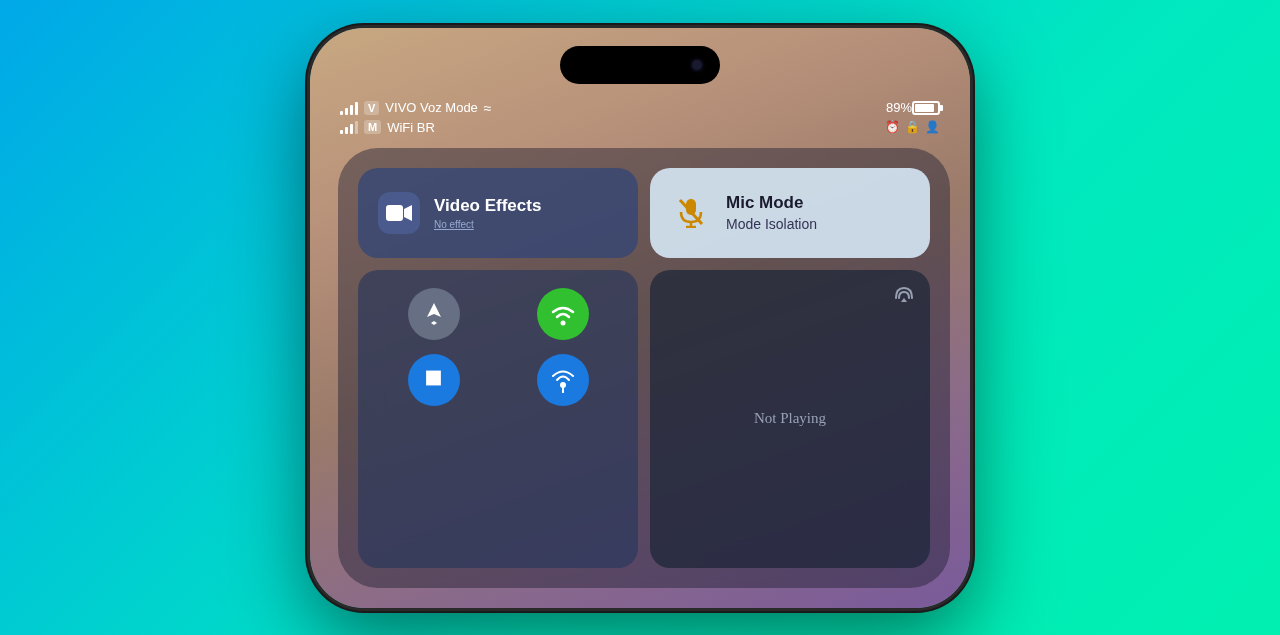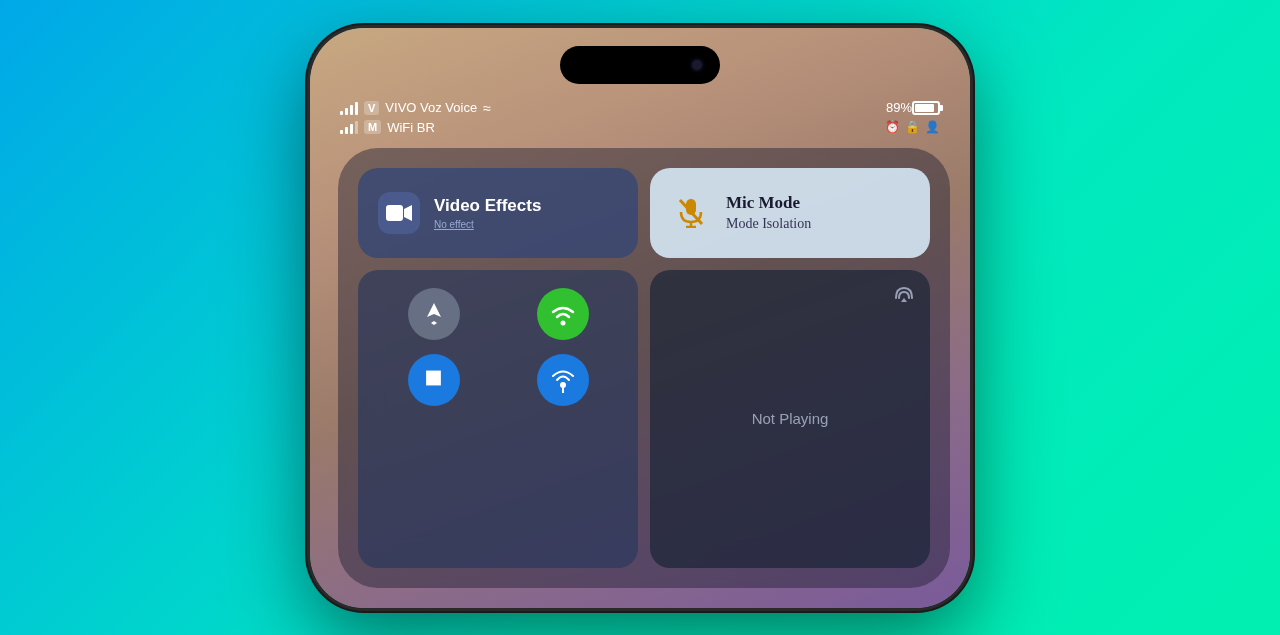--- a/index.html
+++ b/index.html
@@ -245,21 +245,20 @@
       display: flex;
       align-items: center;
       justify-content: center;
       font-size: 26px;
       flex-shrink: 0;
       color: #cc8800;
     }
 
     .btn-mic-mode-text {
       color: #1a1a2e;
-      font-family: Liberation Serif, serif;
     }
 
     .btn-mic-mode-title {
       font-size: 17px;
       font-weight: 600;
       color: #1a1a2e;
     }
 
     .btn-mic-mode-subtitle {
       font-size: 14px;
@@ -335,20 +334,21 @@
       color: rgba(200,210,230,0.7);
     }
 
     .now-playing-label {
       font-size: 15px;
       color: rgba(180,190,210,0.8);
       margin-top: auto;
       margin-bottom: auto;
       text-align: center;
       width: 100%;
+      font-family: Liberation Serif, serif;
     }
   </style>
 </head>
 <body>
 
 <div class="background">
   <div class="phone-frame">
 
     <div class="dynamic-island">
       <div class="camera-dot"></div>
@@ -358,21 +358,21 @@
 
       <div class="status-row">
         <div class="status-left">
           <div class="signal-bars">
             <div class="signal-bar" style="height:4px"></div>
             <div class="signal-bar" style="height:7px"></div>
             <div class="signal-bar" style="height:10px"></div>
             <div class="signal-bar" style="height:13px"></div>
           </div>
           <span class="carrier-badge">V</span>
-          <span>VIVO Voz Voice</span>
+          <span>VIVO Voz Mode</span>
           <span class="wifi-icon">≈</span>
         </div>
         <div class="status-right">
           <span class="battery-text">89%</span>
           <div class="battery-icon">
             <div class="battery-fill"></div>
           </div>
         </div>
       </div>
 

